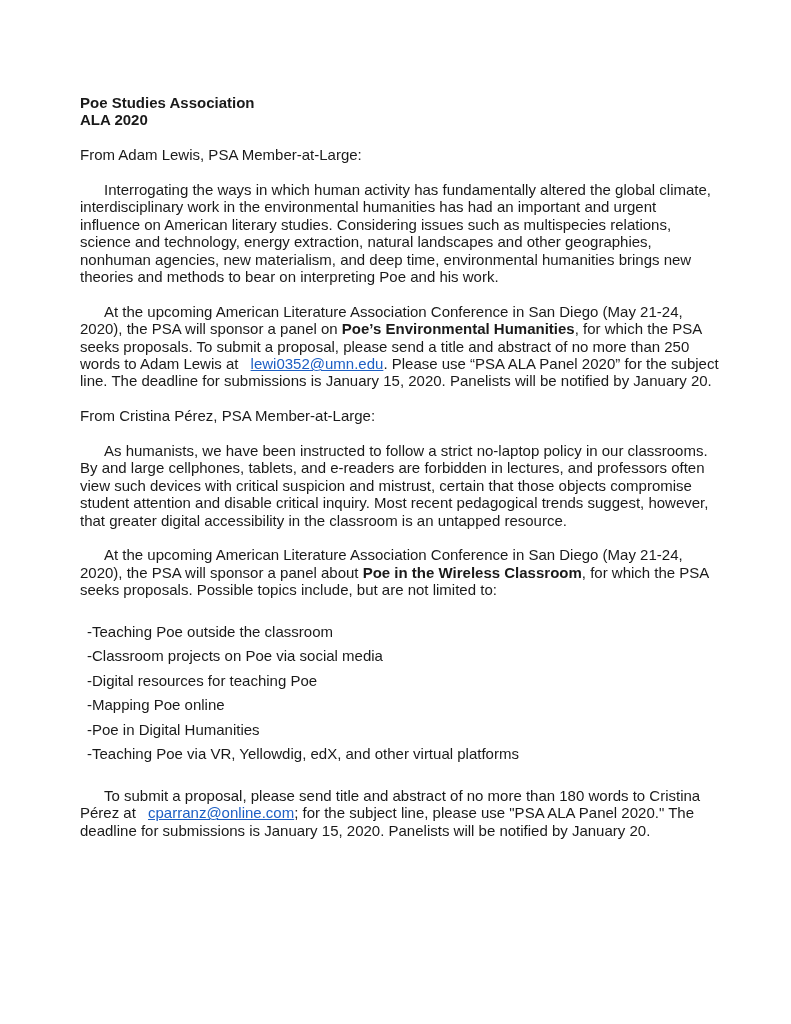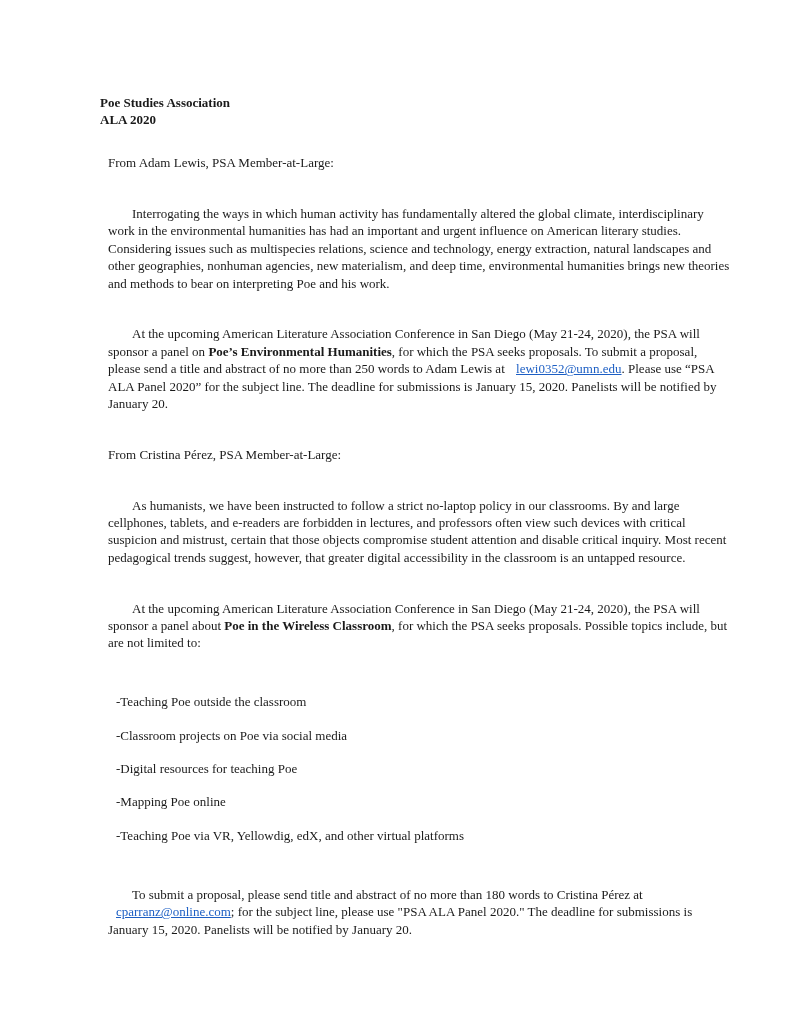--- a/index.html
+++ b/index.html
@@ -1,27 +1,27 @@
 <!DOCTYPE html>
 <html><head>
 <meta charset="utf-8">
 <style>
   html, body { margin: 0; padding: 0; background: #ffffff; }
   body { width: 791px; height: 1024px; position: relative; overflow: hidden; }
   .page {
-    position: absolute; left: 100px; top: 94px; width: 640px;
-    font-family: Liberation Serif, serif; font-size: 13px; line-height: 17.4px; color: #1a1a1a;
+    position: absolute; left: 80px; top: 94px; width: 640px;
+    font-family: Liberation Sans, sans-serif; font-size: 15px; line-height: 17.4px; color: #1a1a1a;
   }
   .heading { font-weight: bold; margin: 0; }
-  p { margin: 8px; }
+  p { margin: 0; }
   .gap { height: 17.4px; }
   .indent { text-indent: 24px; }
   .link { color: #1d5fc4; text-decoration: underline; padding-left: 8px; }
   b { font-weight: bold; }
-  .list-item { margin: 16px; }
+  .list-item { margin: 7px; }
 </style>
 </head>
 <body>
 
 <div class="page">
   <p class="heading">Poe Studies Association</p>
   <p class="heading">ALA 2020</p>
   <div class="gap"></div>
 
   <p>From Adam Lewis, PSA Member-at-Large:</p>
@@ -40,18 +40,19 @@
   <div class="gap"></div>
 
   <p class="indent"><span>At the upcoming American Literature Association Conference in San Diego (May 21-24, 2020), the PSA will sponsor a panel about </span><b>Poe in the Wireless Classroom</b><span>, for which the PSA seeks proposals. Possible topics include, but are not limited to:</span></p>
   <div class="gap"></div>
 
   <div>
     <p class="list-item">-Teaching Poe outside the classroom</p>
     <p class="list-item">-Classroom projects on Poe via social media</p>
     <p class="list-item">-Digital resources for teaching Poe</p>
     <p class="list-item">-Mapping Poe online</p>
+    <p class="list-item">-Poe in Digital Humanities</p>
     <p class="list-item">-Teaching Poe via VR, Yellowdig, edX, and other virtual platforms</p>
   </div>
   <div class="gap"></div>
 
   <p class="indent"><span>To submit a proposal, please send title and abstract of no more than 180 words to Cristina Pérez at </span><a class="link">cparranz@online.com</a><span>; for the subject line, please use "PSA ALA Panel 2020."  The deadline for submissions is January 15, 2020.  Panelists will be notified by January 20.</span></p>
 </div>
 
 </body></html>

